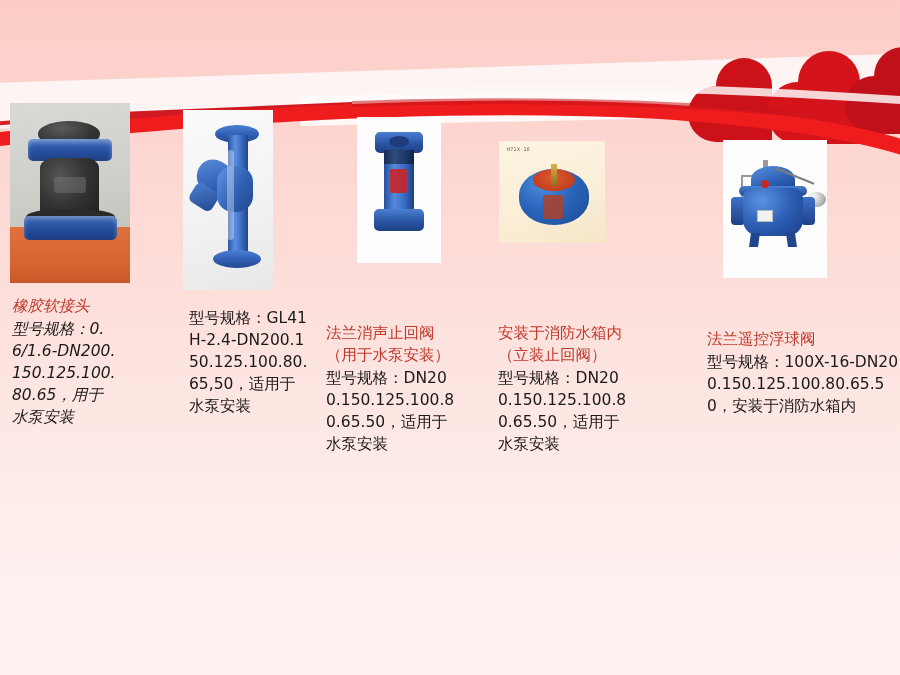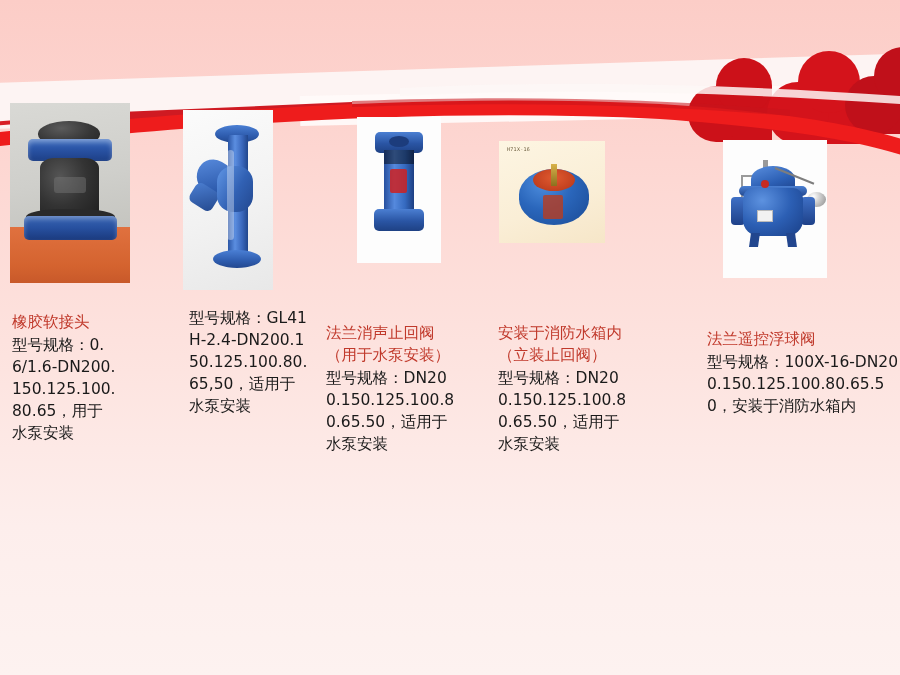--- a/index.html
+++ b/index.html
@@ -204,21 +204,21 @@
           <div class="wall"></div>
             <div class="floor"></div>
           <div class="bellow-top"></div>
           <div class="flange-top"></div>
           <div class="body"></div>
           <div class="emb"></div>
           <div class="plate"></div>
           <div class="flange-bot"></div>
         </div>
       </div>
-      <div class="caption" style="left:12px; top:311px; width:105px;">
+      <div class="caption" style="left:12px; top:295px; width:105px;font-style:italic;">
         <p class="cap-title">橡胶软接头</p>
         <p class="cap-body">型号规格：0.6/1.6-DN200.150.125.100.80.65，用于水泵安装</p>
       </div>
     </div>
 
     <div class="col">
       <div class="photo p2">
         <div class="photo-inner">
           <div class="bgc"></div>
           <div class="fl-top"></div>

